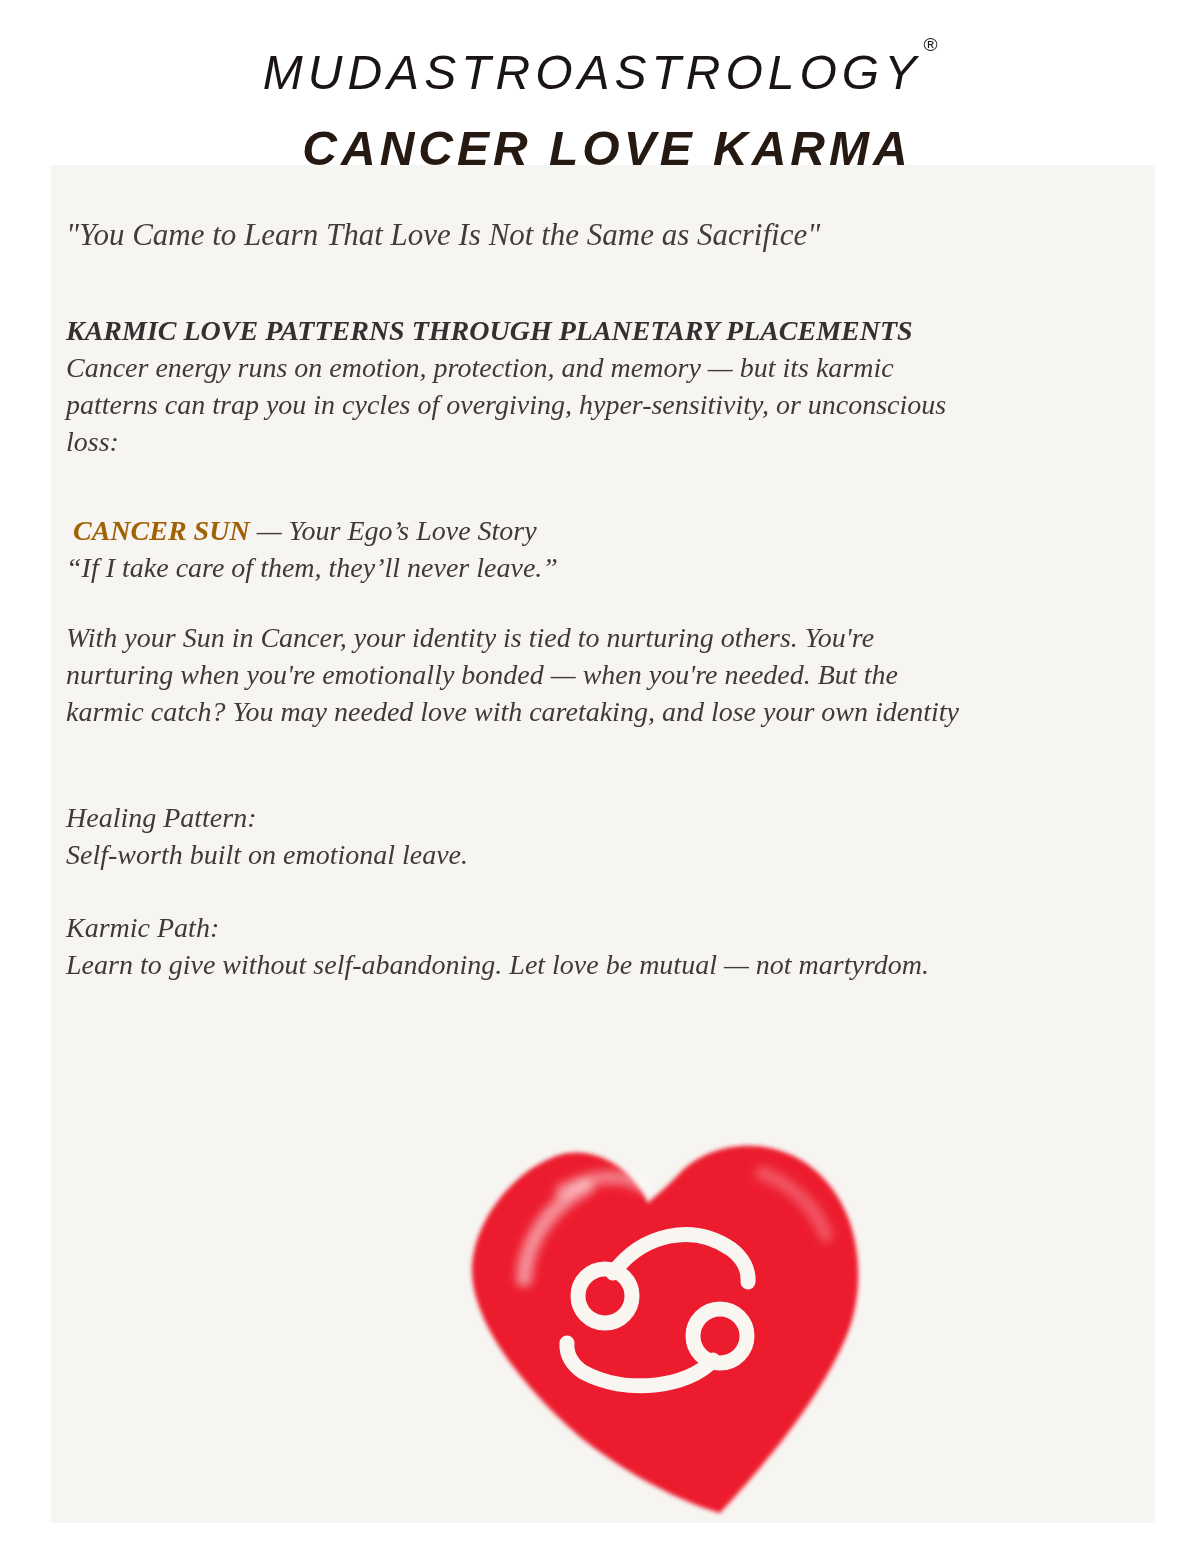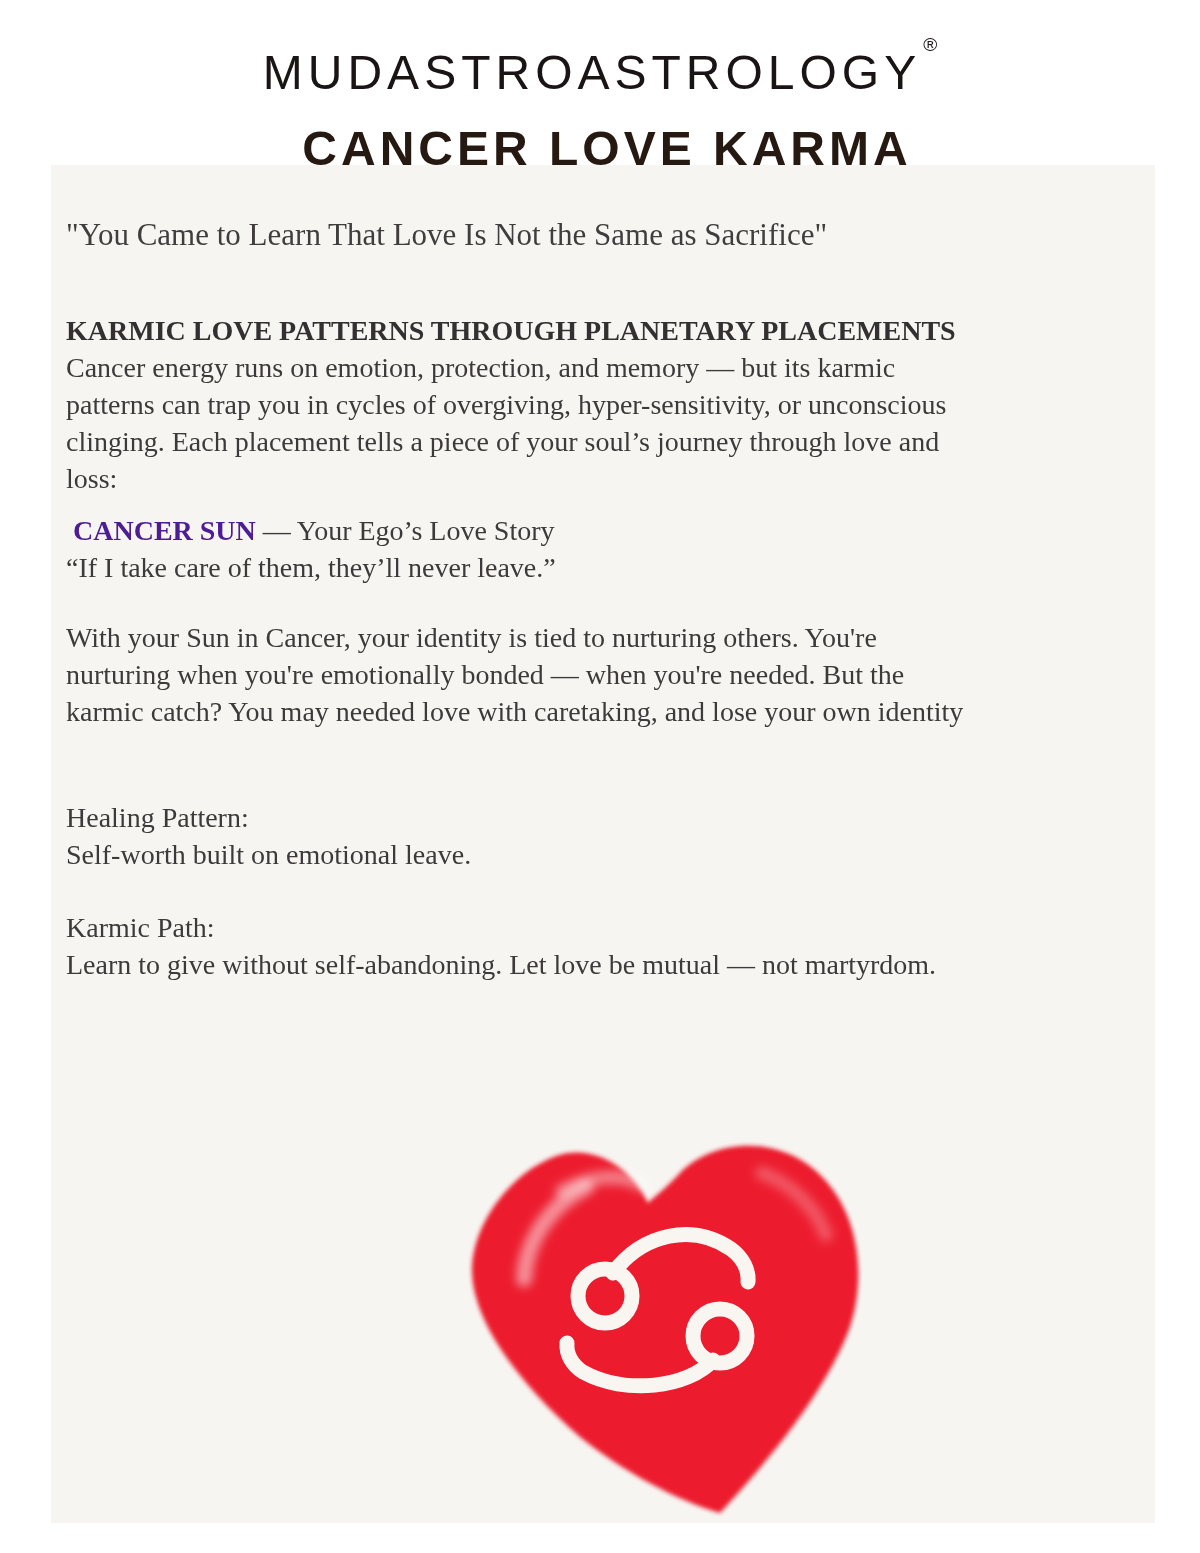--- a/index.html
+++ b/index.html
@@ -1,21 +1,21 @@
 <!DOCTYPE html>
 <html><head>
 <meta charset="utf-8">
 <style>
   html,body{margin:0;padding:0;}
   body{
     width:1200px;height:1553px;position:relative;background:#ffffff;
     font-family:"Liberation Serif","DejaVu Serif",serif;
     -webkit-font-smoothing:antialiased;
   }
-  .page{position:absolute;left:0;top:0;width:1200px;height:1553px;background:#ffffff;overflow:hidden;}
+  .page{position:absolute;left:0;top:0;width:1200px;height:1553px;background:#ffffff;overflow:hidden;font-style:italic;}
 
   
   .brand{
     position:absolute;top:42px;left:0;width:1200px;margin:0;text-align:center;
     font-family:"Liberation Sans","DejaVu Sans",sans-serif;font-weight:400;
     font-size:48px;line-height:48px;letter-spacing:5px;color:#1a1415;
   }
   .rmark{font-size:19px;letter-spacing:0;position:relative;top:-21px;margin-left:2px;}
   .doc-title{
     position:absolute;top:118px;left:0;width:1200px;margin:7px;text-align:center;
@@ -28,42 +28,41 @@
 
   .block{position:absolute;left:15px;}
   .line{
     font-size:28px;line-height:37px;color:#3e3a3b;white-space:pre;
   }
   .line.bold{font-weight:700;color:#343031;}
   .quote-line{
     position:absolute;left:15px;top:20px;font-size:31px;line-height:37px;
     color:#413d3e;white-space:pre;
   }
-  .sun-label{font-weight:700;color:#4c1d95;margin-top:28px;}
+  .sun-label{font-weight:700;color:#a16207;margin-top:28px;}
 
   .heart-illustration{position:absolute;left:411px;top:962px;width:402px;height:392px;}
 </style>
 </head>
 <body>
 
 <div class="page">
 
   <h1 class="brand"><span>MUDASTROASTROLOGY</span><sup class="rmark">®</sup></h1>
 
   <h2 class="doc-title">CANCER LOVE KARMA</h2>
 
   <section class="panel">
 
     <p class="quote-line">"You Came to Learn That Love Is Not the Same as Sacrifice"</p>
 
     <div class="block" style="top:147px">
       <div class="line bold">KARMIC LOVE PATTERNS THROUGH PLANETARY PLACEMENTS</div>
       <div class="line">Cancer energy runs on emotion, protection, and memory — but its karmic</div>
       <div class="line">patterns can trap you in cycles of overgiving, hyper-sensitivity, or unconscious</div>
-      <div class="line">clinging. Each placement tells a piece of your soul’s journey through love and</div>
       <div class="line">loss:</div>
     </div>
 
     <div class="block" style="top:347px">
       <div class="line"><span class="sun-label"> CANCER SUN</span><span> — Your Ego’s Love Story</span></div>
       <div class="line">“If I take care of them, they’ll never leave.”</div>
     </div>
 
     <div class="block" style="top:454px">
       <div class="line">With your Sun in Cancer, your identity is tied to nurturing others. You're</div>

